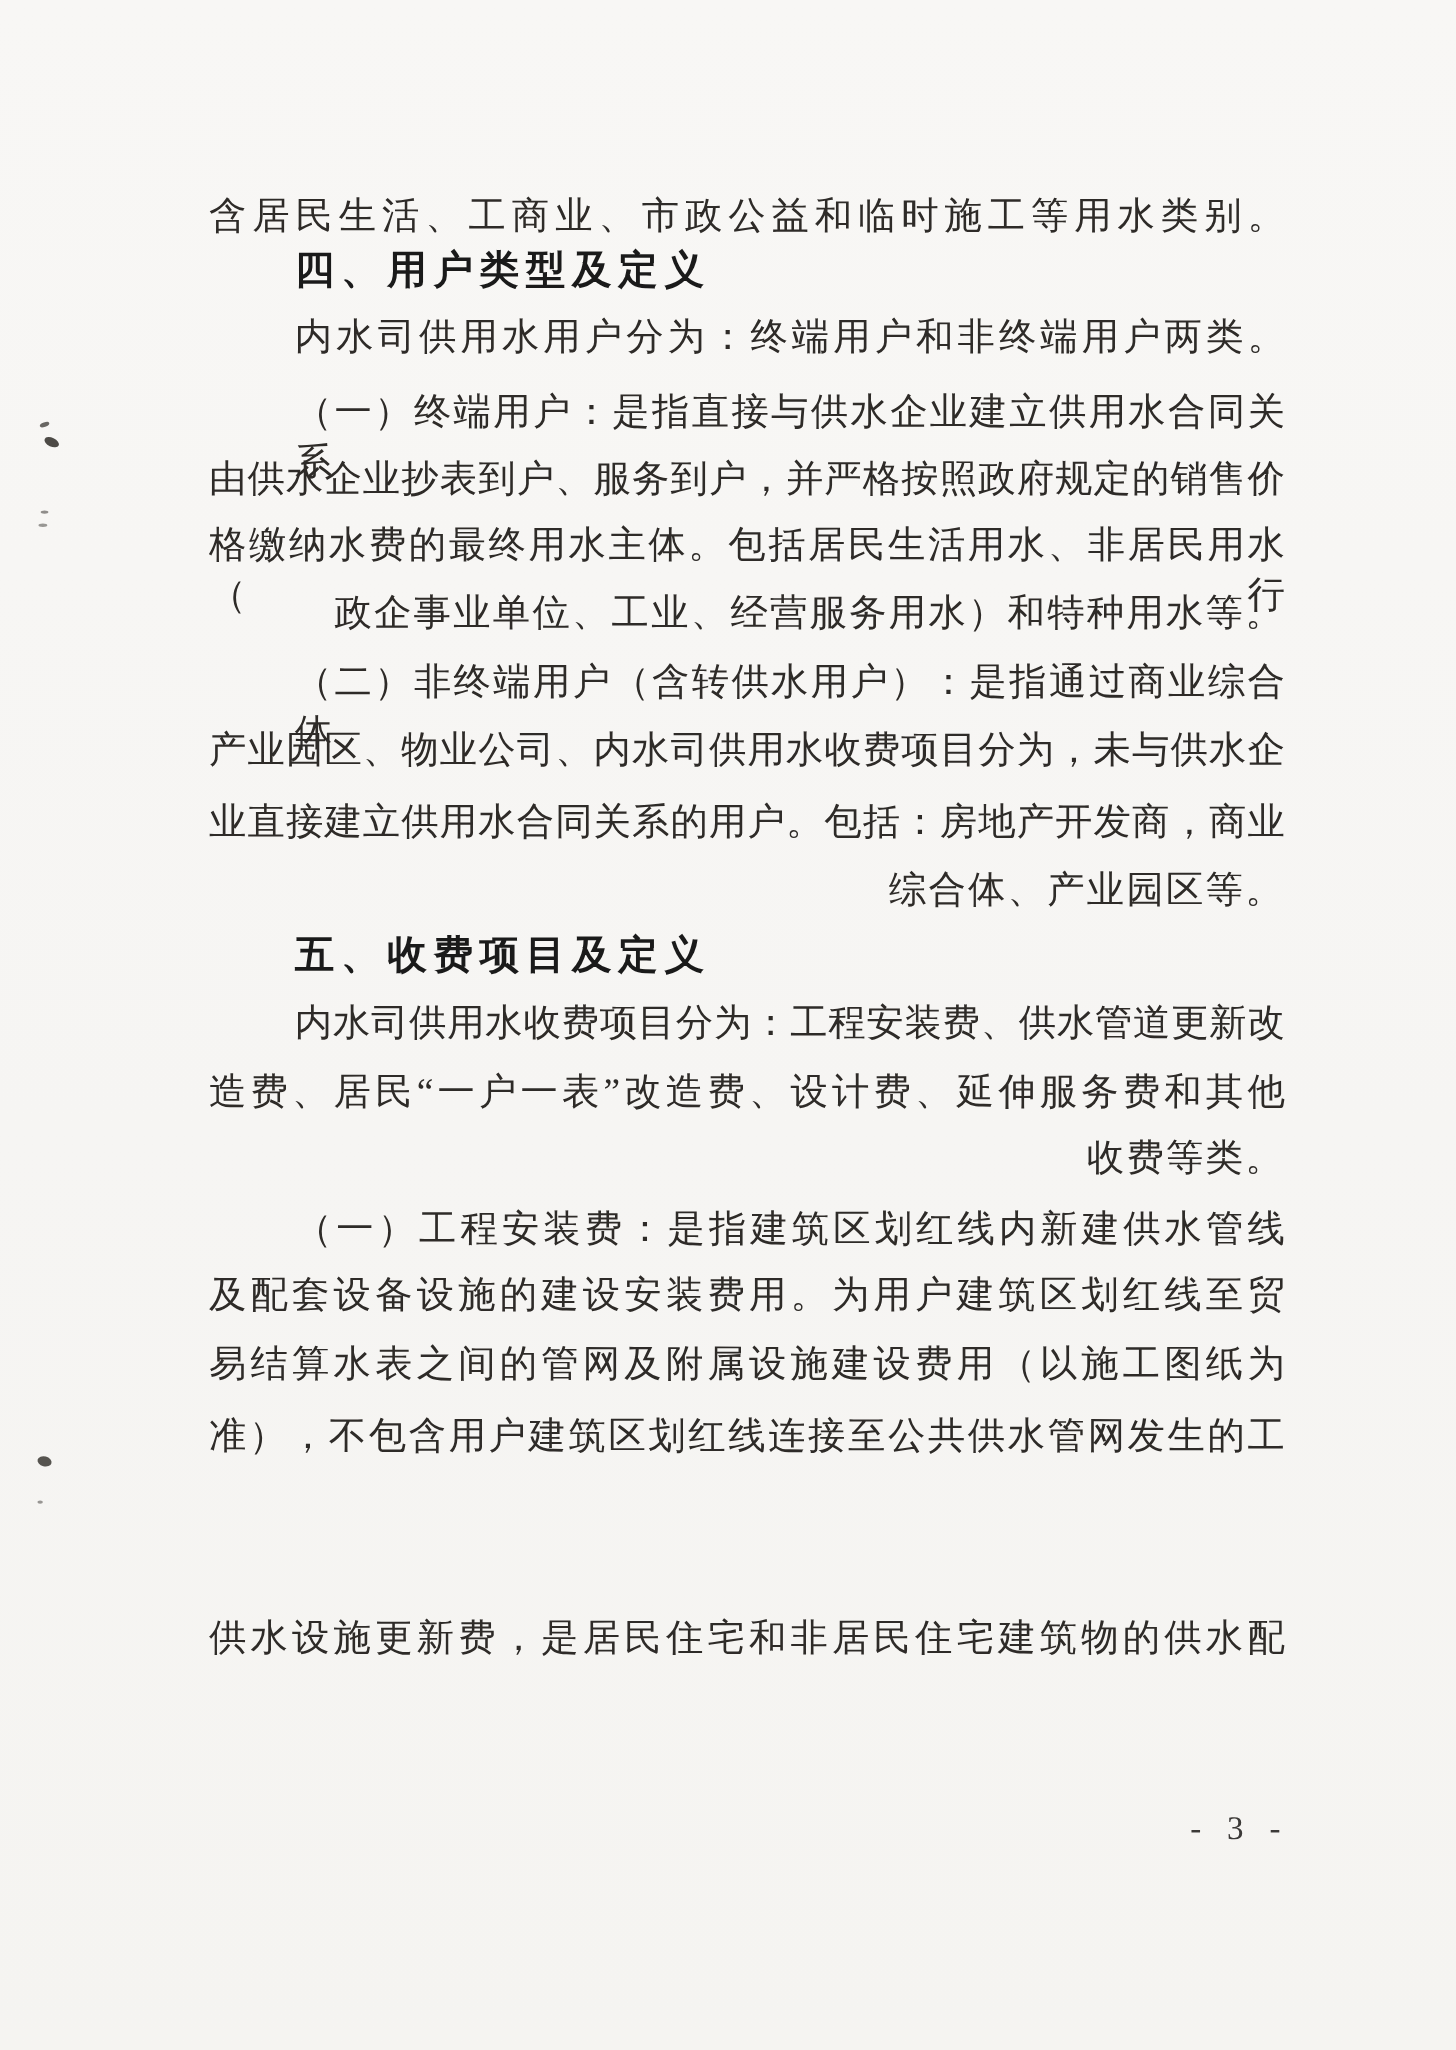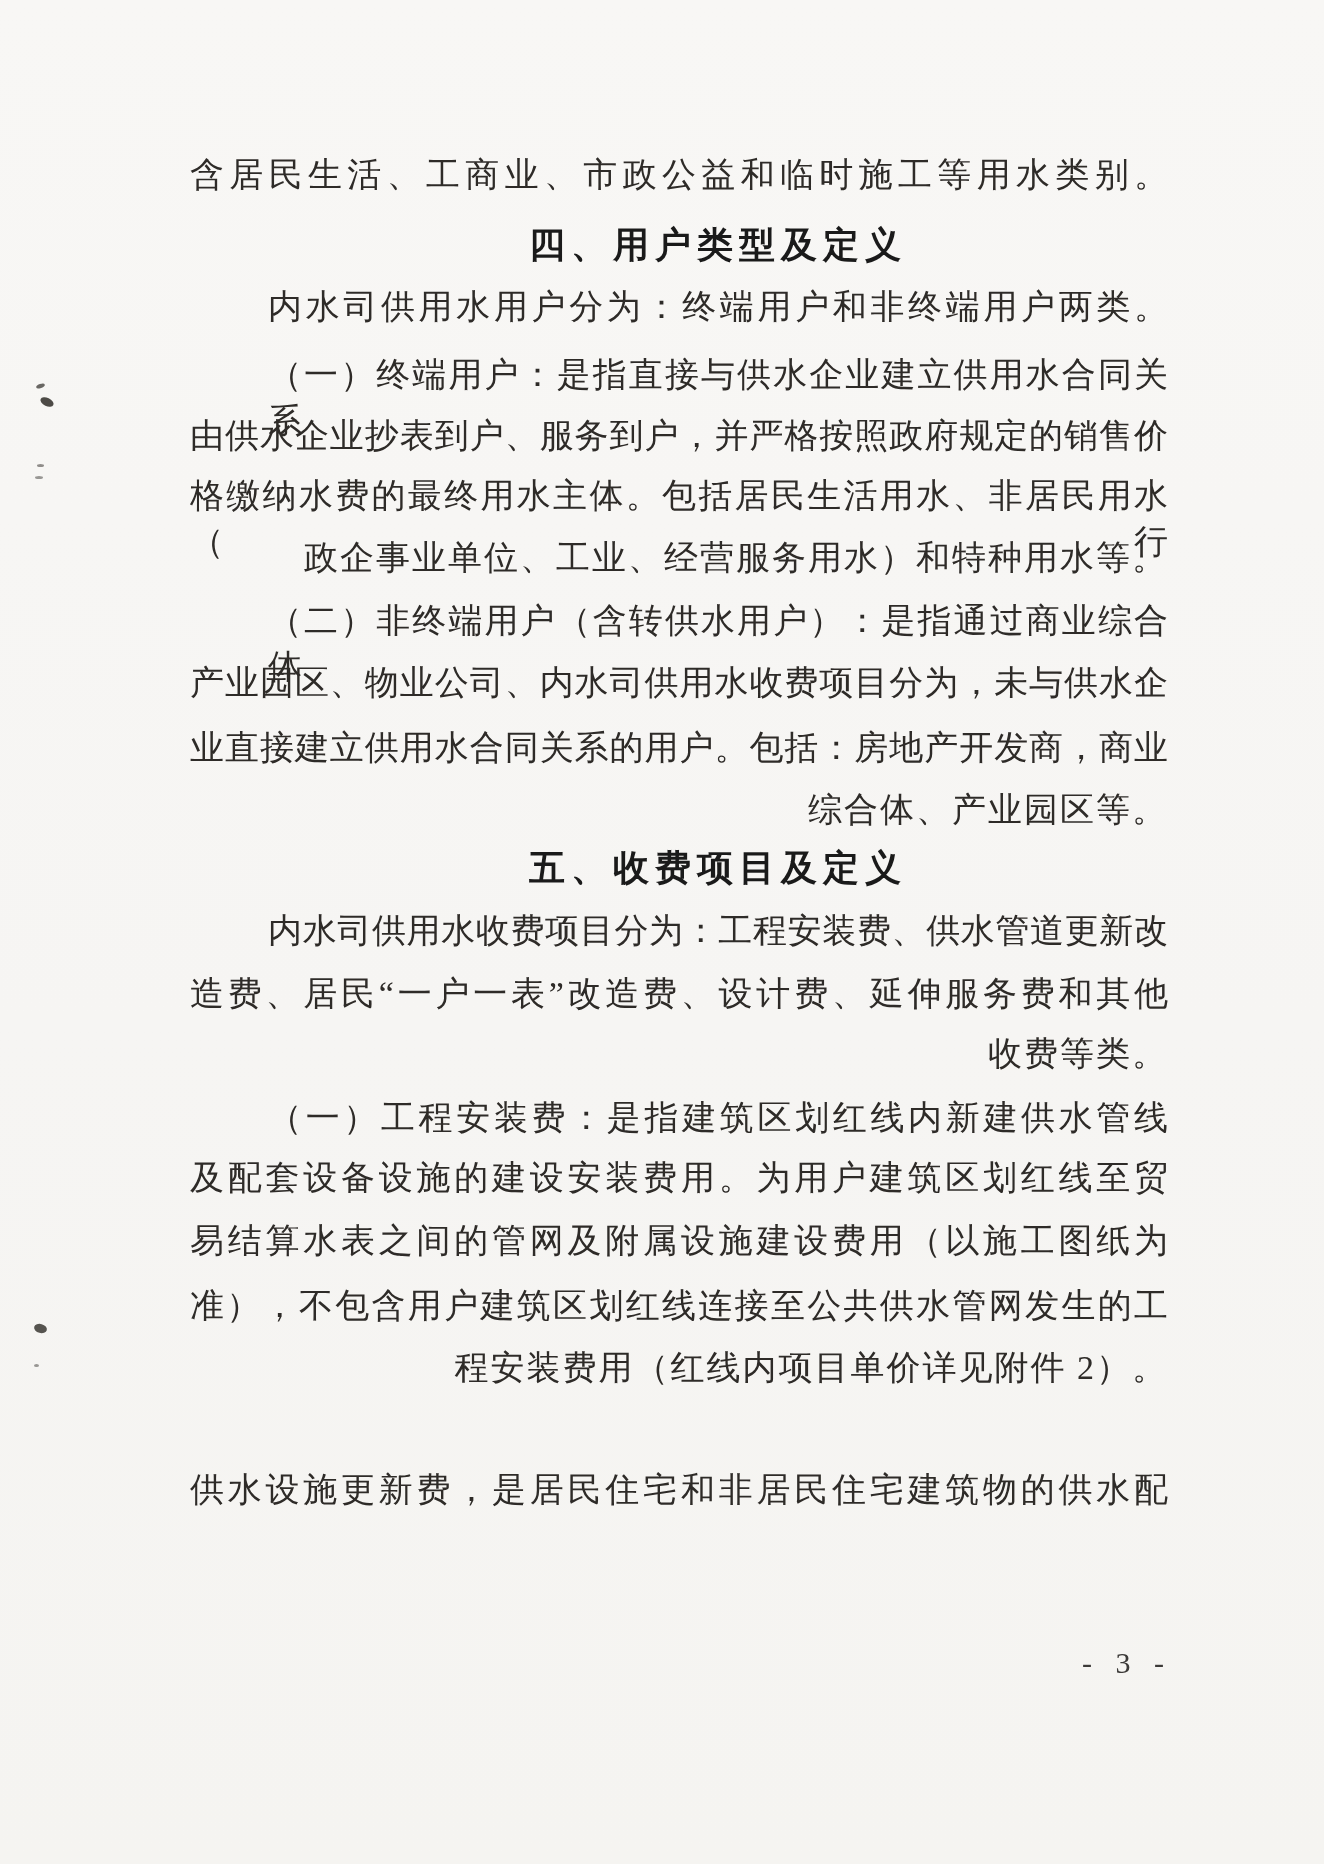--- a/index.html
+++ b/index.html
@@ -21,60 +21,59 @@
     white-space:normal;
     text-align:justify;
     text-align-last:justify;
     text-justify:inter-character;
   }
   .short{letter-spacing:2px;text-align:right;}
   .indent{padding-left:78px;}
   .heading{
     font-family:"Liberation Sans", sans-serif;
     font-weight:bold;font-size:36px;color:#1a1a1a;
-    letter-spacing:6px;white-space:nowrap;text-align:center;
+    letter-spacing:6px;white-space:nowrap;text-align:left;
   }
   .page-num{
     position:absolute;left:1082px;top:1646px;
     font-family:"Liberation Serif", serif;
     font-size:30px;color:#3c3a38;letter-spacing:8px;white-space:nowrap;
   }
   .ink{position:absolute;background:#3a3733;border-radius:50%;}
   .ink.m1{left:36px;top:384px;width:9px;height:4px;transform:rotate(-20deg);opacity:.75;}
   .ink.m2{left:40px;top:398px;width:14px;height:8px;transform:rotate(25deg);opacity:.9;}
   .ink.m3{left:37px;top:464px;width:7px;height:3px;opacity:.55;}
   .ink.m4{left:35px;top:476px;width:8px;height:3px;opacity:.5;}
   .ink.m5{left:34px;top:1324px;width:13px;height:9px;transform:rotate(15deg);opacity:.85;}
   .ink.m6{left:34px;top:1364px;width:5px;height:3px;opacity:.5;}
 </style>
 </head>
 <body>
 
 <div class="page">
 
-  <div class="line fill" style="top:152px">含居民生活、工商业、市政公益和临时施工等用水类别。</div>
+  <div class="line fill" style="top:174px">含居民生活、工商业、市政公益和临时施工等用水类别。</div>
   <div class="line heading indent" style="top:222px">四、用户类型及定义</div>
   <div class="line fill indent" style="top:284px">内水司供用水用户分为：终端用户和非终端用户两类。</div>
   <div class="line fill indent" style="top:352px">（一）终端用户：是指直接与供水企业建立供用水合同关系，</div>
   <div class="line fill" style="top:413px">由供水企业抄表到户、服务到户，并严格按照政府规定的销售价</div>
   <div class="line fill" style="top:473px">格缴纳水费的最终用水主体。包括居民生活用水、非居民用水（行</div>
   <div class="line short" style="top:535px">政企事业单位、工业、经营服务用水）和特种用水等。</div>
   <div class="line fill indent" style="top:598px">（二）非终端用户（含转供水用户）：是指通过商业综合体、</div>
   <div class="line fill" style="top:660px">产业园区、物业公司、内水司供用水收费项目分为，未与供水企</div>
   <div class="line fill" style="top:725px">业直接建立供用水合同关系的用户。包括：房地产开发商，商业</div>
   <div class="line short" style="top:787px">综合体、产业园区等。</div>
   <div class="line heading indent" style="top:845px">五、收费项目及定义</div>
   <div class="line fill indent" style="top:908px">内水司供用水收费项目分为：工程安装费、供水管道更新改</div>
   <div class="line fill" style="top:971px">造费、居民“一户一表”改造费、设计费、延伸服务费和其他</div>
   <div class="line short" style="top:1031px">收费等类。</div>
   <div class="line fill indent" style="top:1095px">（一）工程安装费：是指建筑区划红线内新建供水管线</div>
   <div class="line fill" style="top:1155px">及配套设备设施的建设安装费用。为用户建筑区划红线至贸</div>
   <div class="line fill" style="top:1218px">易结算水表之间的管网及附属设施建设费用（以施工图纸为</div>
   <div class="line fill" style="top:1283px">准），不包含用户建筑区划红线连接至公共供水管网发生的工</div>
-  <div class="line short" style="top:1345px">程安装费用（红线内项目单价详见附件 2）。</div>
   <div class="line fill" style="top:1467px">供水设施更新费，是居民住宅和非居民住宅建筑物的供水配</div>
 
   <div class="page-num">- 3 -</div>
 
   <span class="ink m1"></span>
   <span class="ink m2"></span>
   <span class="ink m3"></span>
   <span class="ink m4"></span>
   <span class="ink m5"></span>
   <span class="ink m6"></span>

